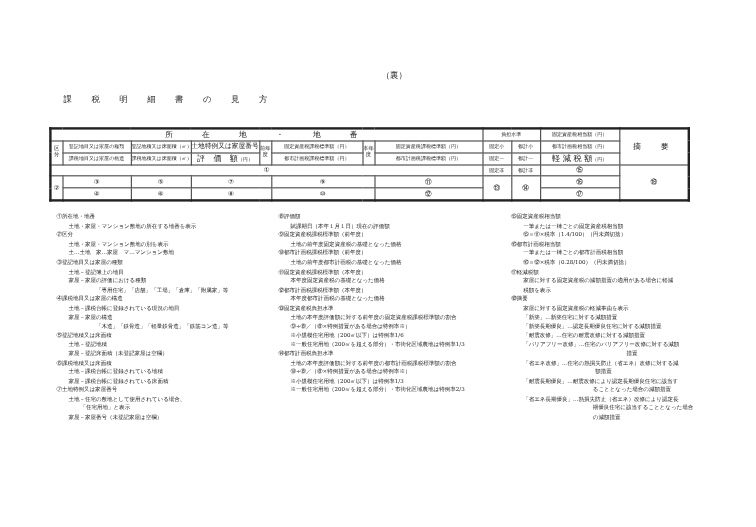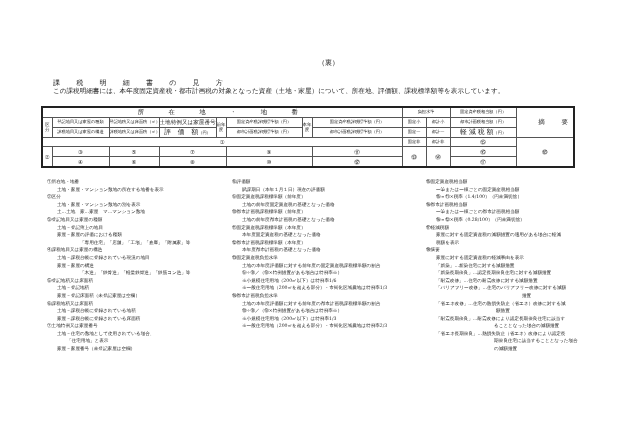--- a/index.html
+++ b/index.html
@@ -7,33 +7,32 @@
   .abs{position:absolute;}
   .ura{left:318px;top:58px;font-size:7px;}
   .title{left:53px;top:78px;font-size:7px;letter-spacing:7px;}
   .intro{left:53px;top:86px;font-size:6.6px;line-height:10px;white-space:nowrap;}
   table.main{position:absolute;left:41px;top:106px;width:466px;border-collapse:collapse;border:2px solid #222;table-layout:fixed;font-size:4.2px;}
   table.main td{border:0.6px solid #555;padding:0;text-align:center;vertical-align:middle;height:8.8px;line-height:8px;overflow:hidden;white-space:nowrap;}
   table.main td.big{font-size:6.8px;}
   table.main td.vert{line-height:5px;font-size:4.5px;white-space:normal;}
   table.main td.num{font-size:5.5px;}
   table.main td.hdr{font-size:6.4px;letter-spacing:9px;}
-  table.main td.teki{font-size:6.6px;letter-spacing:5px;text-align:right;}
+  table.main td.teki{font-size:6.6px;letter-spacing:5px;}
   .col{position:absolute;top:178px;font-size:4.6px;line-height:7.6px;white-space:nowrap;}
   .c1{left:47px;}
   .c2{left:232px;}
   .c3{left:426px;}
 </style>
 </head>
 <body>
 
 <div class="abs ura">（裏）</div>
 <div class="abs title">課 税 明 細 書 の 見 方</div>
 <div class="abs intro">
-  <div>この課税明細書には、本年度固定資産税・都市計画税の対象となった資産（土地・家屋）について、所在地、評価額、課税標準額等を表示しています。</div>
 </div>
 
 <table class="main">
   <colgroup>
     <col style="width:10px">
       <col style="width:57px">
       <col style="width:50px">
       <col style="width:57px">
     <col style="width:10px">
       <col style="width:76px">

